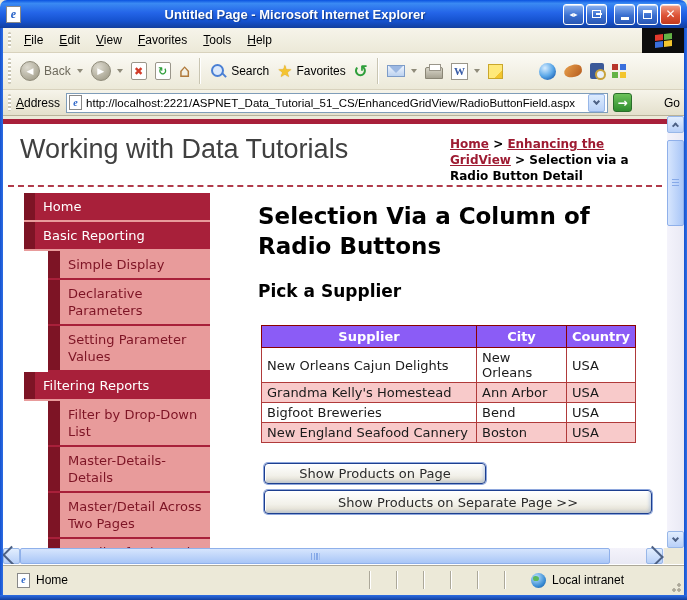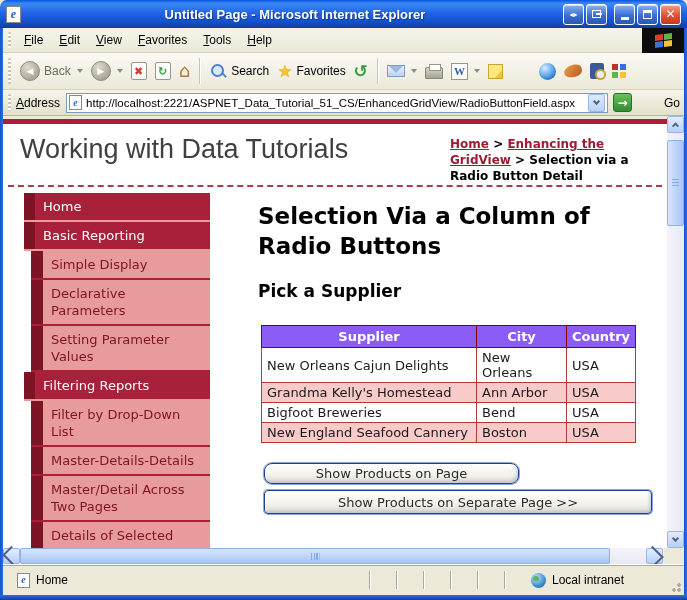--- a/index.html
+++ b/index.html
@@ -132,21 +132,21 @@
   .breadcrumb { position:absolute; left:447px; top:12px; width:212px;
     font:bold 12px "DejaVu Sans",sans-serif; color:#000; line-height:16px; }
   .breadcrumb a { color:#9e1b32; text-decoration:underline; cursor:pointer; }
   .dashed-sep { border:none; border-top:2px dashed #b03a4a; margin:0 5px; }
 
   
   .sidebar { position:absolute; left:21px; top:77px; width:186px; }
   .nav-item { display:flex; }
   .nav-item .block { flex:none; background:#7d1425; }
   .nav-item.top .block { width:11px; }
-  .nav-item.sub { margin-left:7px; }
+  .nav-item.sub { margin-left:24px; }
   .nav-item.sub .block { width:12px; }
   .nav-item .lbl { flex:1; font:13px "DejaVu Sans",sans-serif; padding:5px 8px; line-height:17px; }
   .nav-item.top .lbl { background:#a8203a; color:#fff; }
   .nav-item.sub .lbl { background:#e89b9b; color:#7d1425; }
   .nav-item.top { border-bottom:2px solid #e89b9b; }
   .nav-item.sub { border-bottom:2px solid #a8203a; }
 
   
   .main { position:absolute; left:255px; top:85px; width:400px; }
   .main h1 { font:bold 23px "DejaVu Sans",sans-serif; color:#000; line-height:30px; margin-bottom:20px; }
@@ -158,21 +158,21 @@
     border:1px solid #b03a3a; vertical-align:middle; }
   table.suppliers .col-supplier { width:215px; }
   table.suppliers .col-city { width:90px; }
   table.suppliers .col-country { width:65px; }
   table.suppliers tr.alt td { background:#f8caca; }
   .btn-stack { margin:20px 0 0 6px; display:flex; flex-direction:column; gap:6px; align-items:flex-start; }
   .xp-button { border:1px solid #1d3f8f; border-radius:4px;
     background:linear-gradient(180deg,#ffffff,#f2f1ea 60%,#ded9cb);
     box-shadow:0 0 0 1px #8ea7dd, inset 1px 1px 0 #fff, inset -2px -2px 3px rgba(130,160,210,.35);
     font:13px "DejaVu Sans",sans-serif; color:#2b2b2b; padding:2px 10px; cursor:pointer; }
-  .xp-button.b1 { width:255px; height:21px;border-radius:8px; }
+  .xp-button.b1 { width:222px; height:21px; }
   .xp-button.b2 { width:388px; height:24px; }
 
   
   .vscroll { position:absolute; left:664px; top:0; width:17px; height:432px; background:#f2f1f8;
     background:linear-gradient(90deg,#f4f3fb,#e9e9f4); }
   .scroll-btn { position:absolute; width:17px; height:17px; border:1px solid #98b7e8; border-radius:2px;
     background:linear-gradient(180deg,#e2eefe,#b8d0f8); display:flex; align-items:center; justify-content:center; }
   .vscroll .up { top:0; } .vscroll .down { bottom:0; }
   .vthumb { position:absolute; left:0; top:24px; width:17px; height:86px; border:1px solid #8fb0ea; border-radius:2px;
     background:linear-gradient(90deg,#d6e5fd,#a9c6f7); }

